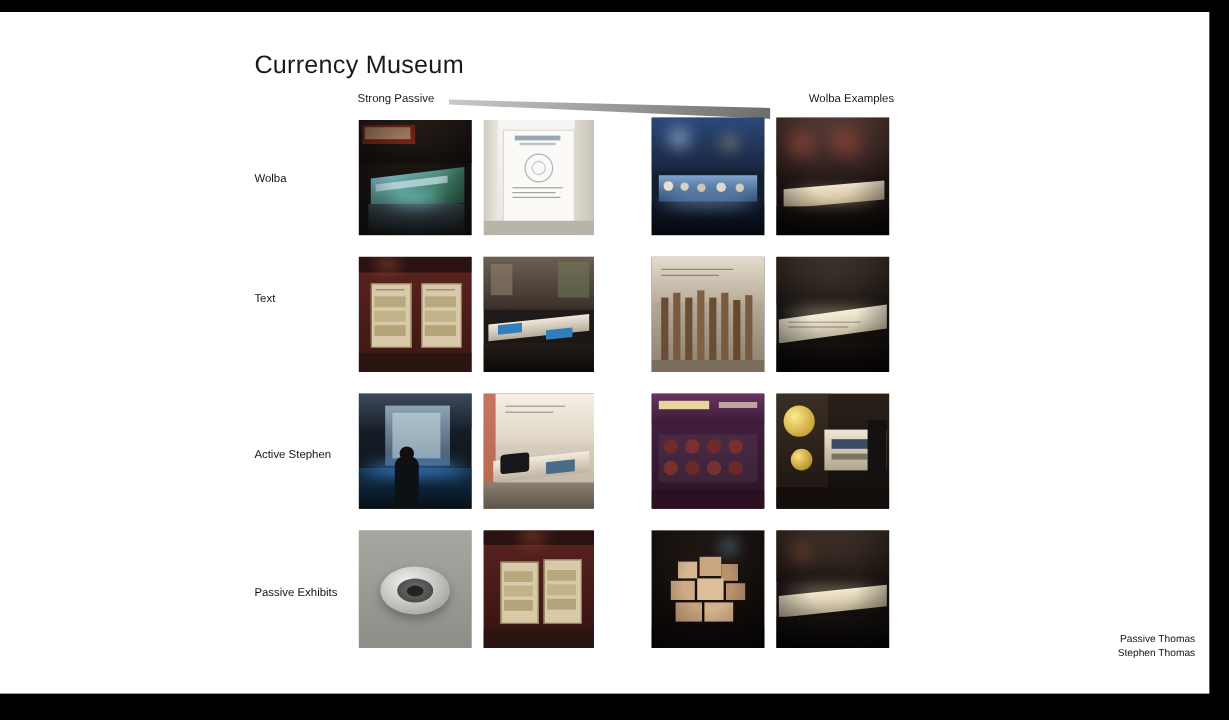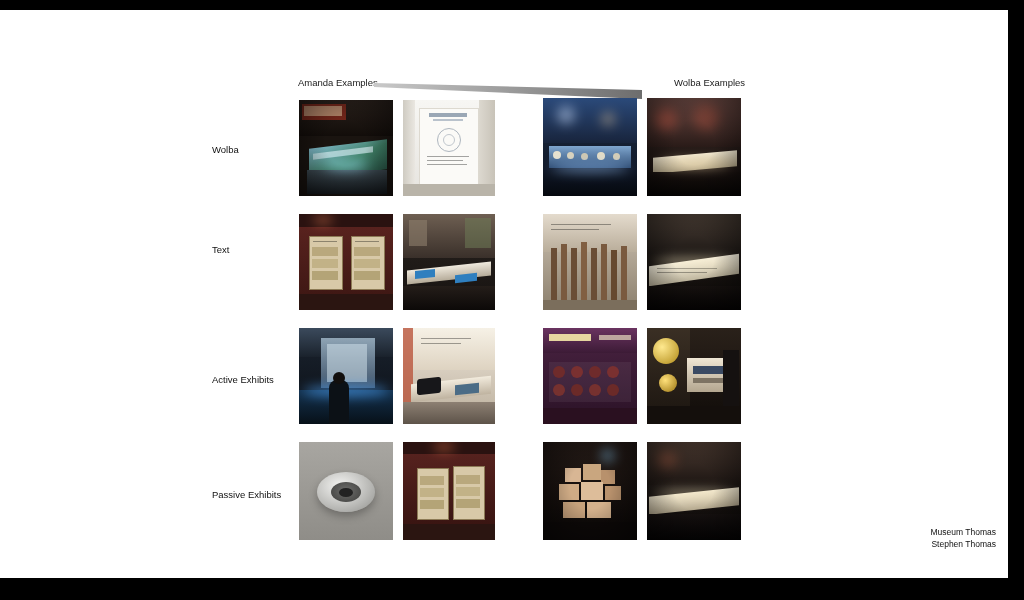--- a/index.html
+++ b/index.html
@@ -91,22 +91,23 @@
   .vig::after{content:"";position:absolute;inset:0;background:radial-gradient(ellipse at 50% 45%, rgba(0,0,0,0) 30%, rgba(0,0,0,0.55) 100%);}
   .glow{position:absolute;border-radius:50%;filter:blur(6px);}
   .panelcard{position:absolute;background:#d8c9a8;border:1px solid #8c7a55;}
   .txtline{position:absolute;background:rgba(0,0,0,0.35);height:1px;}
 </style>
 </head>
 <body>
 
 <div class="slide-frame">
 
-
-  <div class="axis-label strong">Amanda Examples</div>
+  <div class="title">Currency Museum</div>
+
+  <div class="axis-label strong">Strong Passive</div>
   <div class="axis-label weak">Wolba Examples</div>
 
   <div class="taper">
     <svg width="268" height="18" viewBox="0 0 268 18">
       <defs>
         <linearGradient id="tg" x1="0" y1="0" x2="1" y2="0">
           <stop offset="0%" stop-color="#c9c9c9"></stop>
           <stop offset="100%" stop-color="#6d6d6d"></stop>
         </linearGradient>
       </defs>
@@ -224,21 +225,21 @@
     <div class="ph vig" style="background:linear-gradient(180deg,#2b2420,#0b0806);">
       <div style="position:absolute;left:0;top:0;width:100%;height:42%;background:linear-gradient(180deg,#4a3e35,#1d1815);"></div>
       <div style="position:absolute;left:2px;top:46px;width:90px;height:20px;background:linear-gradient(180deg,#f4eedd,#c0b79f);transform:skewY(-8deg);"></div>
       <div class="txtline" style="left:10px;top:54px;width:60px;"></div>
       <div class="txtline" style="left:10px;top:58px;width:50px;"></div>
       <div style="position:absolute;left:0;top:72px;width:94px;height:24px;background:linear-gradient(180deg,#171210,#060404);"></div>
       <div class="glow" style="left:6px;top:44px;width:82px;height:8px;background:#fff0c8;opacity:.6;"></div>
     </div>
   </div>
 
-  <div class="row-label" style="left:212px; top:364px;">Active Exhibits</div>
+  <div class="row-label" style="left:212px; top:364px;">Active Stephen</div>
 
   <div class="cell" style="left:299px; top:318px; width:94px; height:96px;">
     <div class="ph" style="background:linear-gradient(180deg,#1b2430,#0a0e14);">
       <div style="position:absolute;left:0;top:0;width:100%;height:30%;background:linear-gradient(180deg,#3b4a5c,#1a222c);"></div>
       <div style="position:absolute;left:22px;top:10px;width:54px;height:50px;background:linear-gradient(180deg,#9fb6c7,#49607a);opacity:.85;"></div>
       <div style="position:absolute;left:28px;top:16px;width:40px;height:38px;background:#cfe0ea;opacity:.55;"></div>
       <div style="position:absolute;left:0;top:62px;width:94px;height:34px;background:linear-gradient(180deg,#14324f,#071018);"></div>
       <div class="glow" style="left:4px;top:58px;width:86px;height:10px;background:#4fa8ff;opacity:.7;"></div>
       <div style="position:absolute;left:30px;top:52px;width:20px;height:44px;background:#0c1116;border-radius:8px 8px 0 0;"></div>
       <div style="position:absolute;left:34px;top:44px;width:12px;height:12px;border-radius:50%;background:#120f0d;"></div>
@@ -334,19 +335,19 @@
     <div class="ph vig" style="background:linear-gradient(180deg,#2d2420,#0a0706);">
       <div style="position:absolute;left:0;top:0;width:100%;height:44%;background:linear-gradient(180deg,#4b3a31,#1c1512);"></div>
       <div class="glow" style="left:10px;top:8px;width:20px;height:18px;background:#c96a4a;opacity:.35;"></div>
       <div style="position:absolute;left:2px;top:50px;width:90px;height:18px;background:linear-gradient(180deg,#efe6cf,#b5a98f);transform:skewY(-6deg);"></div>
       <div style="position:absolute;left:0;top:72px;width:94px;height:26px;background:linear-gradient(180deg,#161110,#050404);"></div>
       <div class="glow" style="left:6px;top:48px;width:82px;height:8px;background:#ffeec4;opacity:.55;"></div>
     </div>
   </div>
 
   <div class="credits">
-    <div>Museum Thomas</div>
+    <div>Passive Thomas</div>
     <div>Stephen Thomas</div>
   </div>
 
 </div>
 
 <div class="black-right"></div>
 
 </body></html>

